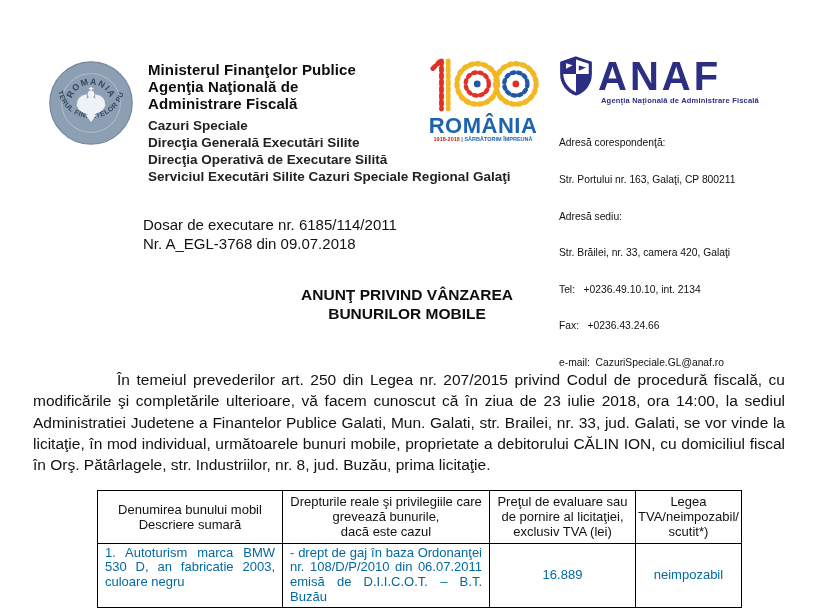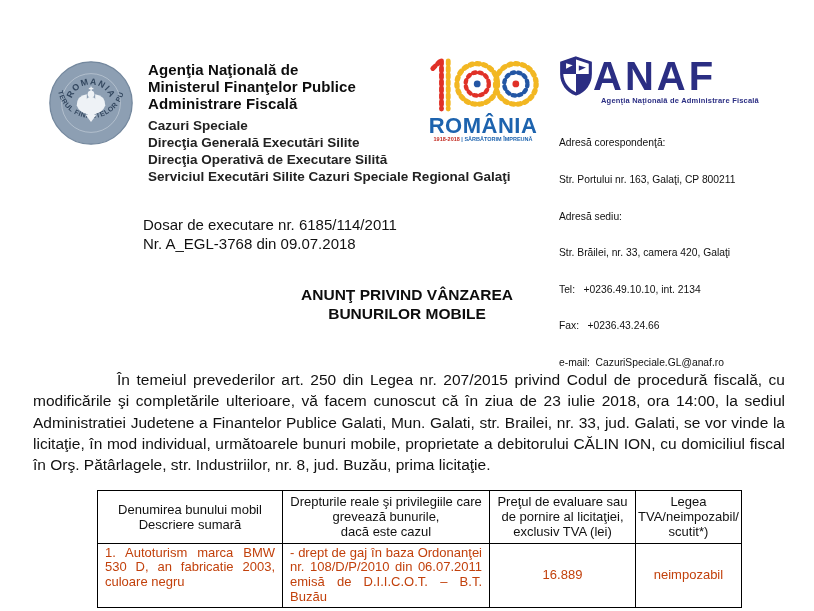--- a/index.html
+++ b/index.html
@@ -19,21 +19,21 @@
   .dept-line { font-size:13.5px; font-weight:700; line-height:17px; color:#222; }
 
   .centenary { position:absolute; left:426px; top:52px; width:114px; text-align:center; }
   .centenary svg { display:block; width:112px; height:62px; margin:0 auto; }
   .centenary-name { font-size:22px; font-weight:900; color:#1d63ae; letter-spacing:.5px; line-height:21px; margin-top:1px; }
   .centenary-tagline { font-size:5.5px; font-weight:700; line-height:7px; white-space:nowrap; }
   .centenary-tagline .tl-left { color:#c22a20; }
   .centenary-tagline .tl-right { color:#1d63ae; }
 
   .anaf-block { position:absolute; left:559px; top:56px; width:240px; }
-  .anaf-logo { display:flex; align-items:center; }
+  .anaf-logo { display:flex; align-items:center; gap:5px; }
   .anaf-logo svg { width:34px; height:40px; flex:0 0 auto; }
   .anaf-word { font-size:40px; font-weight:900; color:#2b2e83; letter-spacing:3px; line-height:40px; }
   .anaf-sub { font-size:7.5px; font-weight:700; color:#2b2e83; margin:0 0 8px 42px; letter-spacing:.2px; }
   .contact { margin-top:5px; font-size:10.3px; line-height:12.2px; color:#111; white-space:pre; }
 
   
   .case-info { position:absolute; left:143px; top:215px; font-size:15px; line-height:19px; color:#111; }
 
   
   .title-block { position:absolute; left:0; top:286px; width:100%; text-align:center; font-size:15.5px; line-height:18.5px; color:#0d0d0d; }
@@ -45,21 +45,21 @@
     font-size:15.5px; line-height:21.3px; text-align:justify; text-indent:84px; color:#111;
   }
 
   
   .goods-table { position:absolute; left:97px; top:490px; border-collapse:collapse; table-layout:fixed; }
   .goods-table th, .goods-table td { border:1.5px solid #000; }
   .goods-table th {
     font-size:13px; font-weight:400; line-height:15.2px; text-align:center;
     vertical-align:middle; padding:3px 2px; color:#111;
   }
-  .goods-table td { font-size:13px; line-height:14.8px; padding:2px 7px; color:#c2410c; }
+  .goods-table td { font-size:13px; line-height:14.8px; padding:2px 7px; color:#0369a1; }
   td.cell-justify { text-align:justify; vertical-align:top; }
   td.cell-center { text-align:center; vertical-align:middle; }
 </style>
 </head>
 <body>
 
 <div class="page">
 
   <div class="seal">
     <svg viewBox="0 0 100 100">
@@ -82,22 +82,22 @@
         <circle cx="50" cy="39.5" r="4"></circle>
         <path d="M33 53 Q33 41 45 39.5 L45 63 Q36 61 33 53 Z"></path>
         <path d="M67 53 Q67 41 55 39.5 L55 63 Q64 61 67 53 Z"></path>
         <ellipse cx="50" cy="54" rx="8.5" ry="11.5"></ellipse>
         <path d="M43.5 64 L56.5 64 L50 72.5 Z"></path>
       </g>
     </svg>
   </div>
 
   <div class="ministry-block">
+    <div class="ministry-line">Ministerul Finanţelor Publice</div>
     <div class="ministry-line">Agenţia Naţională de</div>
-    <div class="ministry-line">Ministerul Finanţelor Publice</div>
     <div class="ministry-line">Administrare Fiscală</div>
     <div class="dept-block">
       <div class="dept-line">Cazuri Speciale</div>
       <div class="dept-line">Direcţia Generală Executări Silite</div>
       <div class="dept-line">Direcţia Operativă de Executare Silită</div>
       <div class="dept-line">Serviciul Executări Silite Cazuri Speciale Regional Galaţi</div>
     </div>
   </div>
 
   <div class="centenary">

